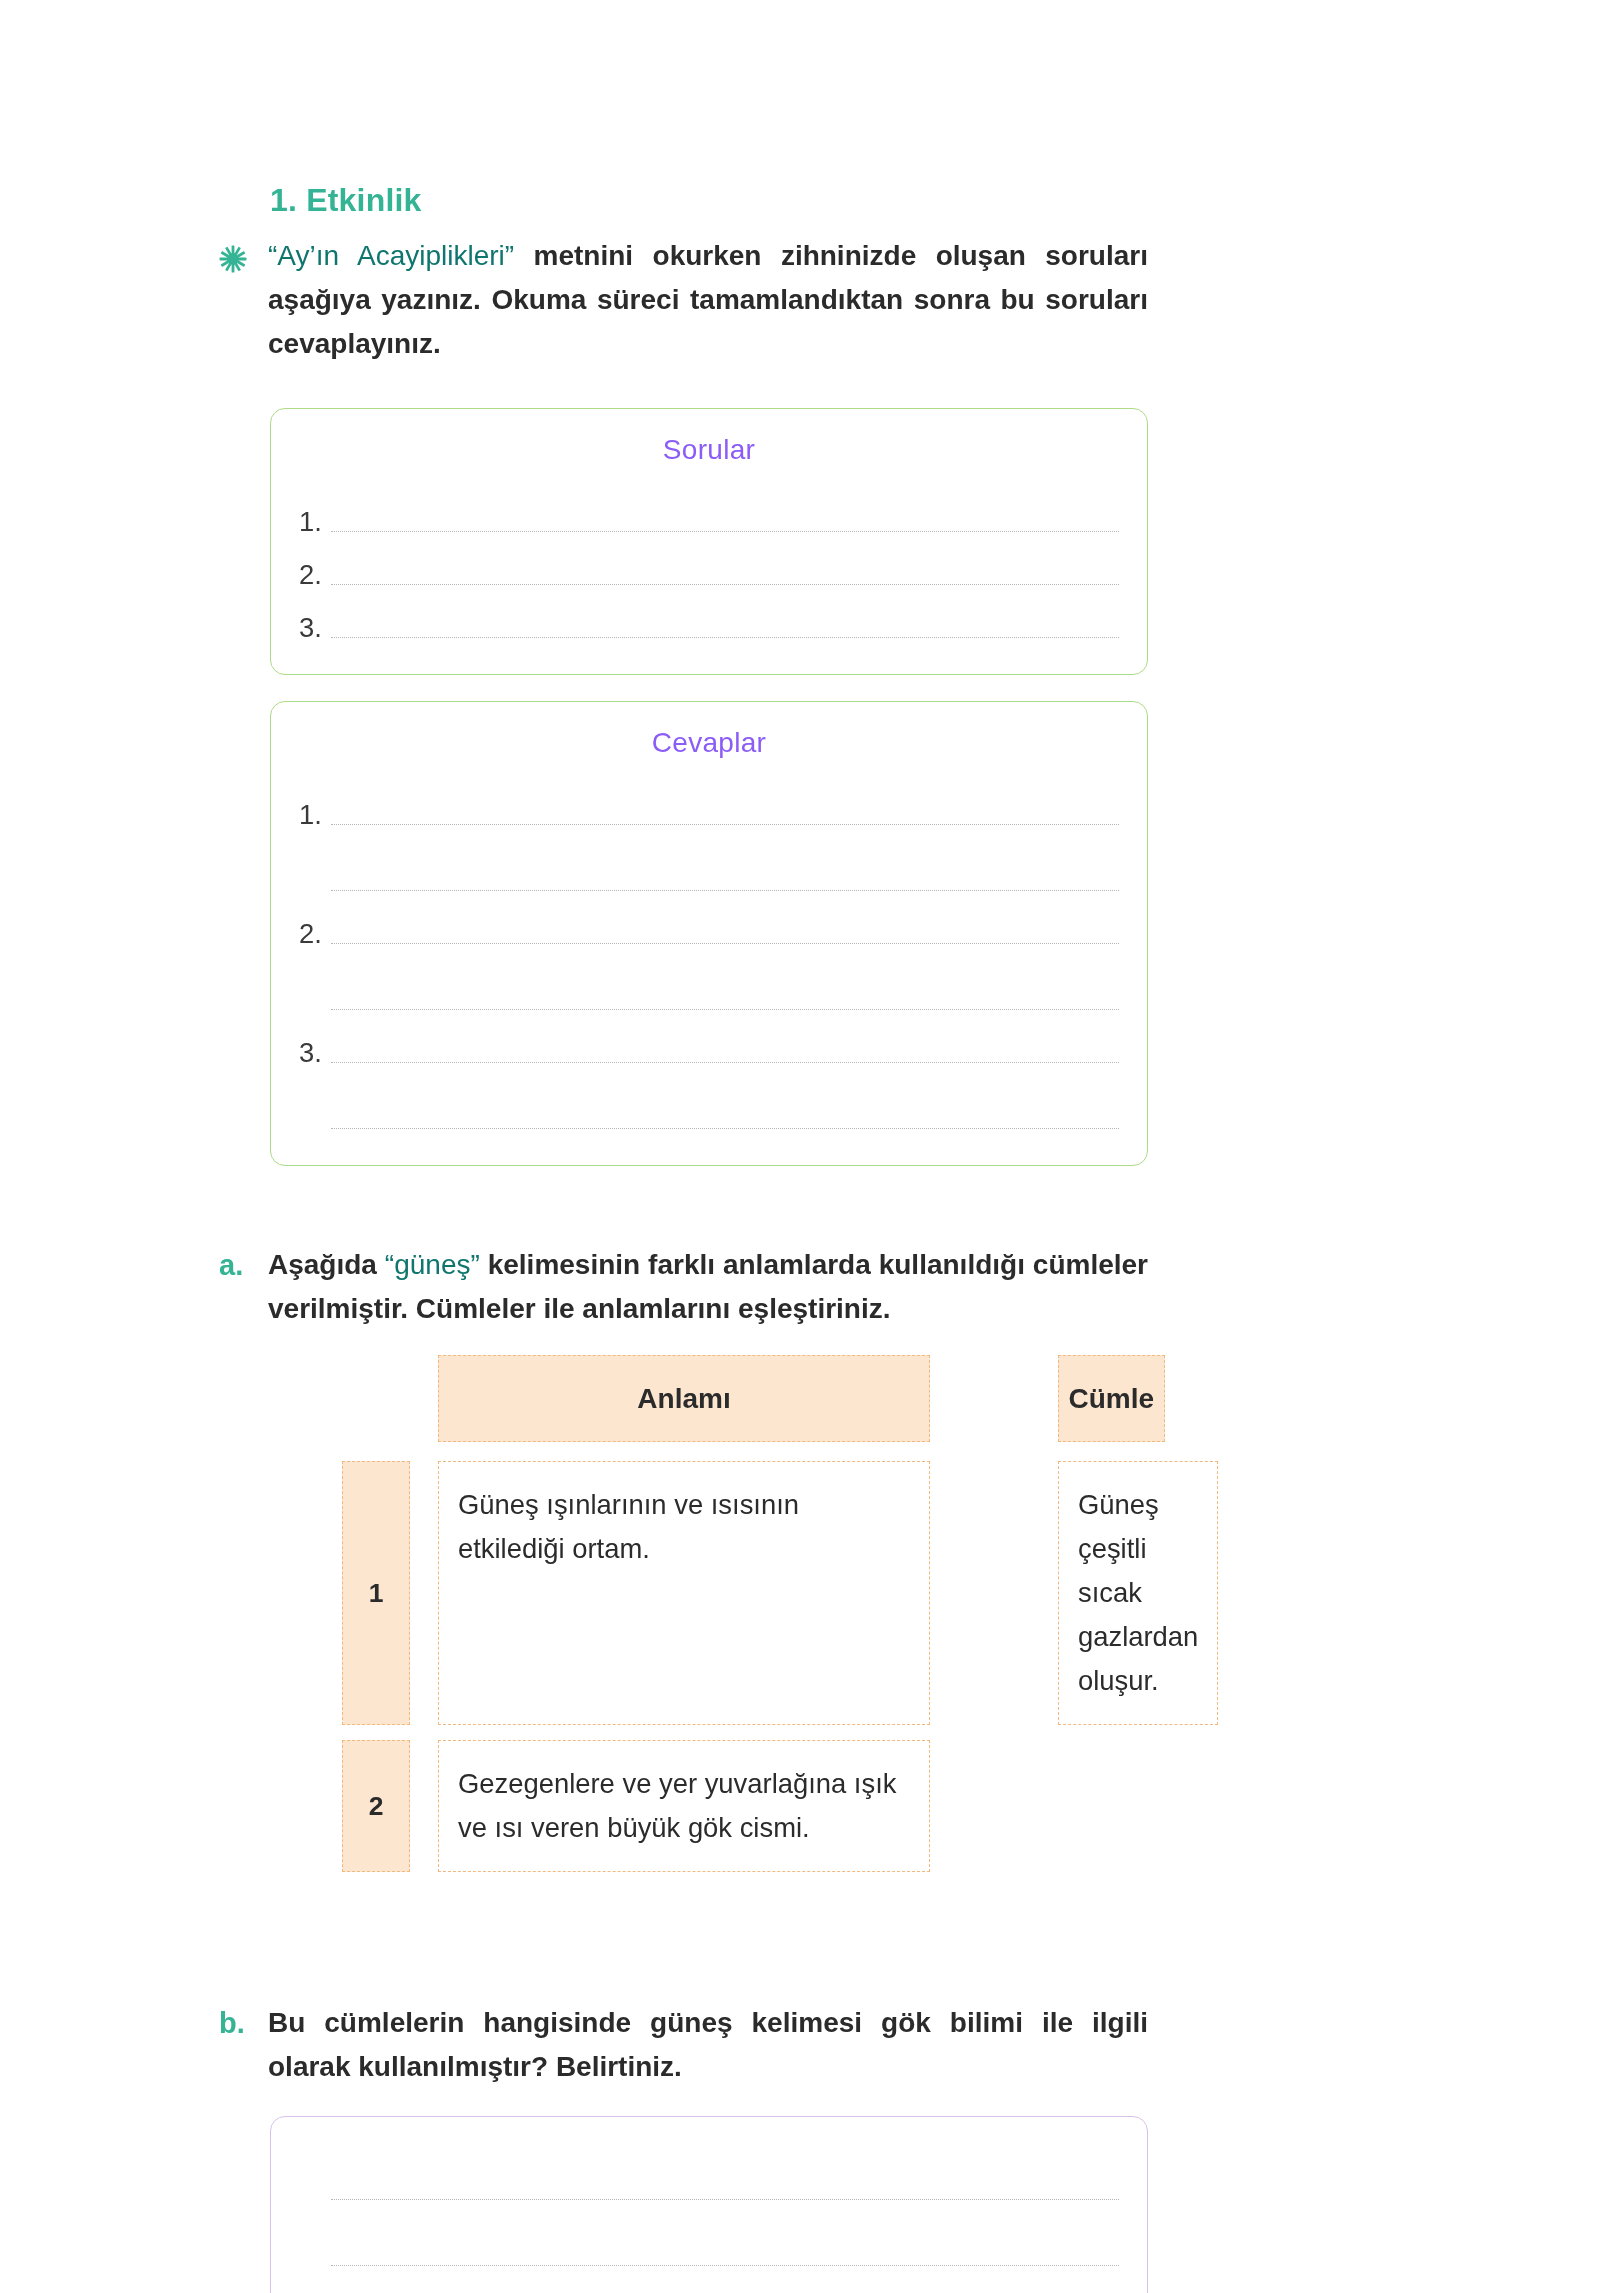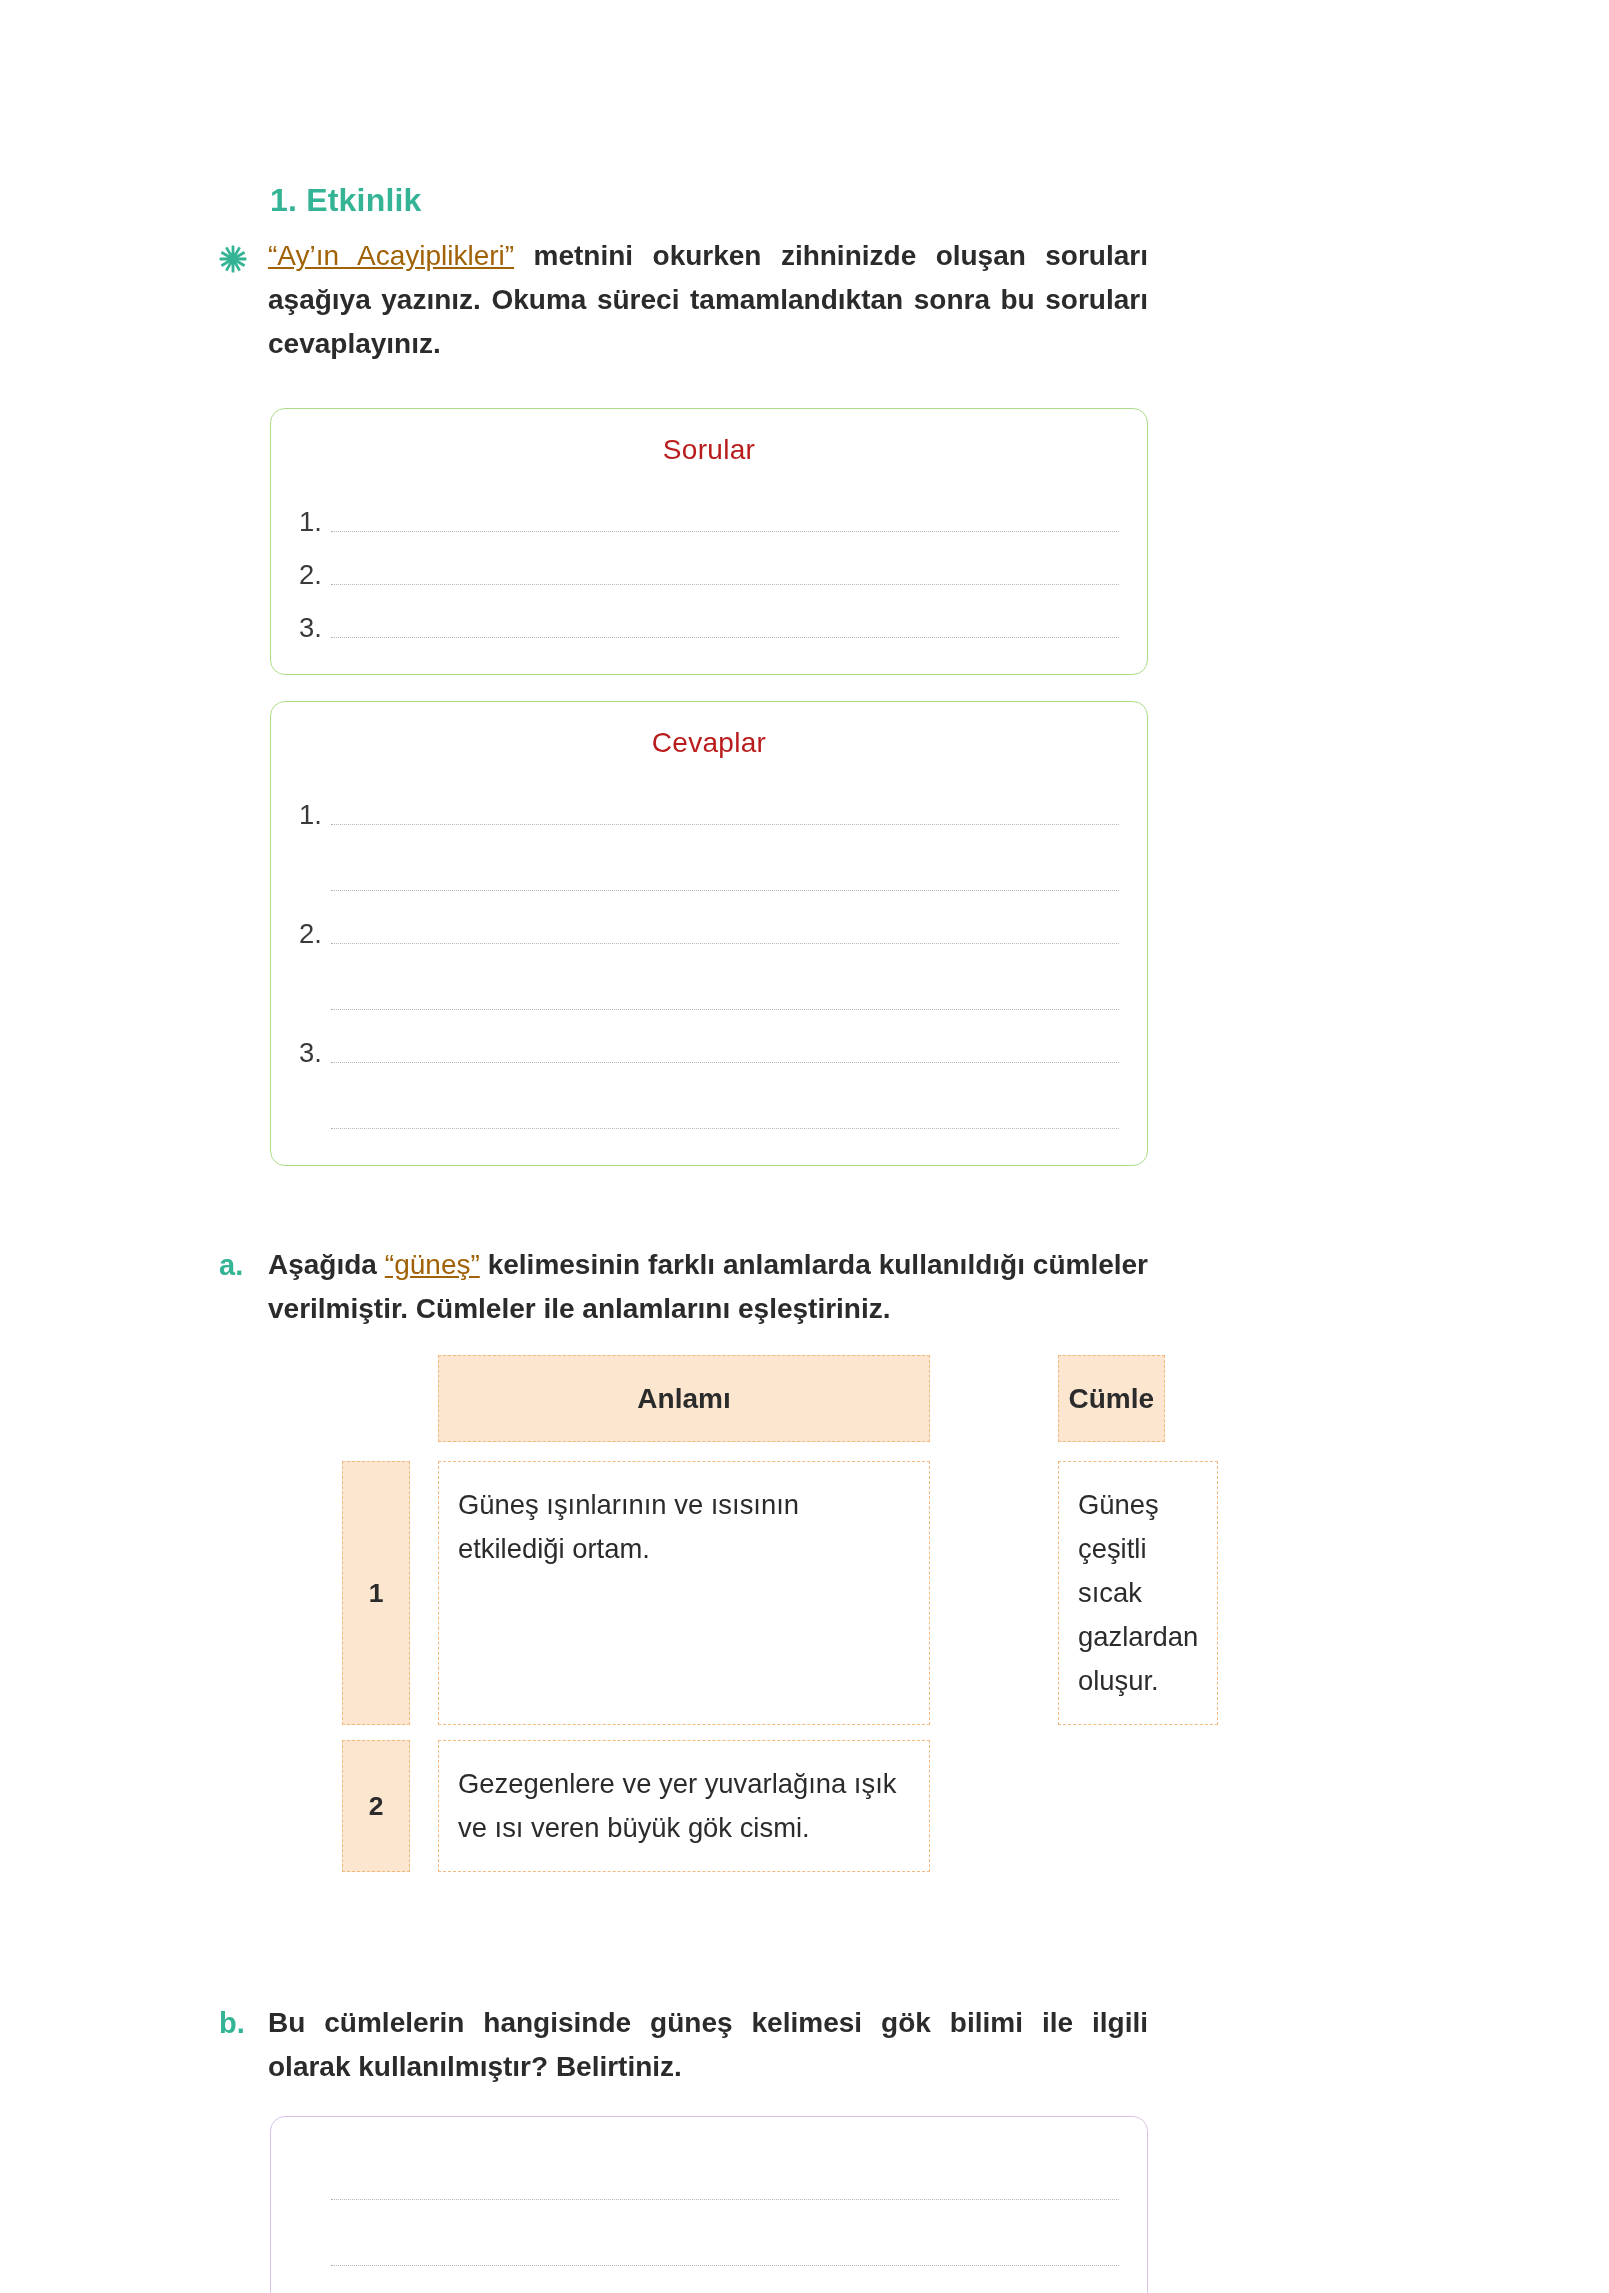--- a/index.html
+++ b/index.html
@@ -68,43 +68,42 @@
     font-size: 28px;
     line-height: 44px;
     font-weight: bold;
     color: #2b2b2b;
     text-align: justify;
     text-justify: inter-word;
   }
 
   .instr-text .light {
     font-weight: normal;
-    color: #a16207;
-    text-decoration: underline;
+    color: #0f766e;
   }
 
   
   .writing-box {
     margin-left: 254px;
     margin-right: 118px;
     border: 1.9px solid #aedb86;
     border-radius: 15px;
     background: #ffffff;
     padding: 24.6px 28px 28px 28px;
   }
 
   .writing-box.purple {
     border-color: #d9c2e8;
     border-width: 1.9px;
   }
 
   .box-title {
     text-align: center;
     font-size: 28px;
-    color: #b91c1c;
+    color: #8b5cf6;
     font-weight: normal;
     margin-bottom: 21px;
     letter-spacing: 0.3px;
   }
 
   .line-row {
     display: flex;
     align-items: flex-end;
     height: 53px;
   }

